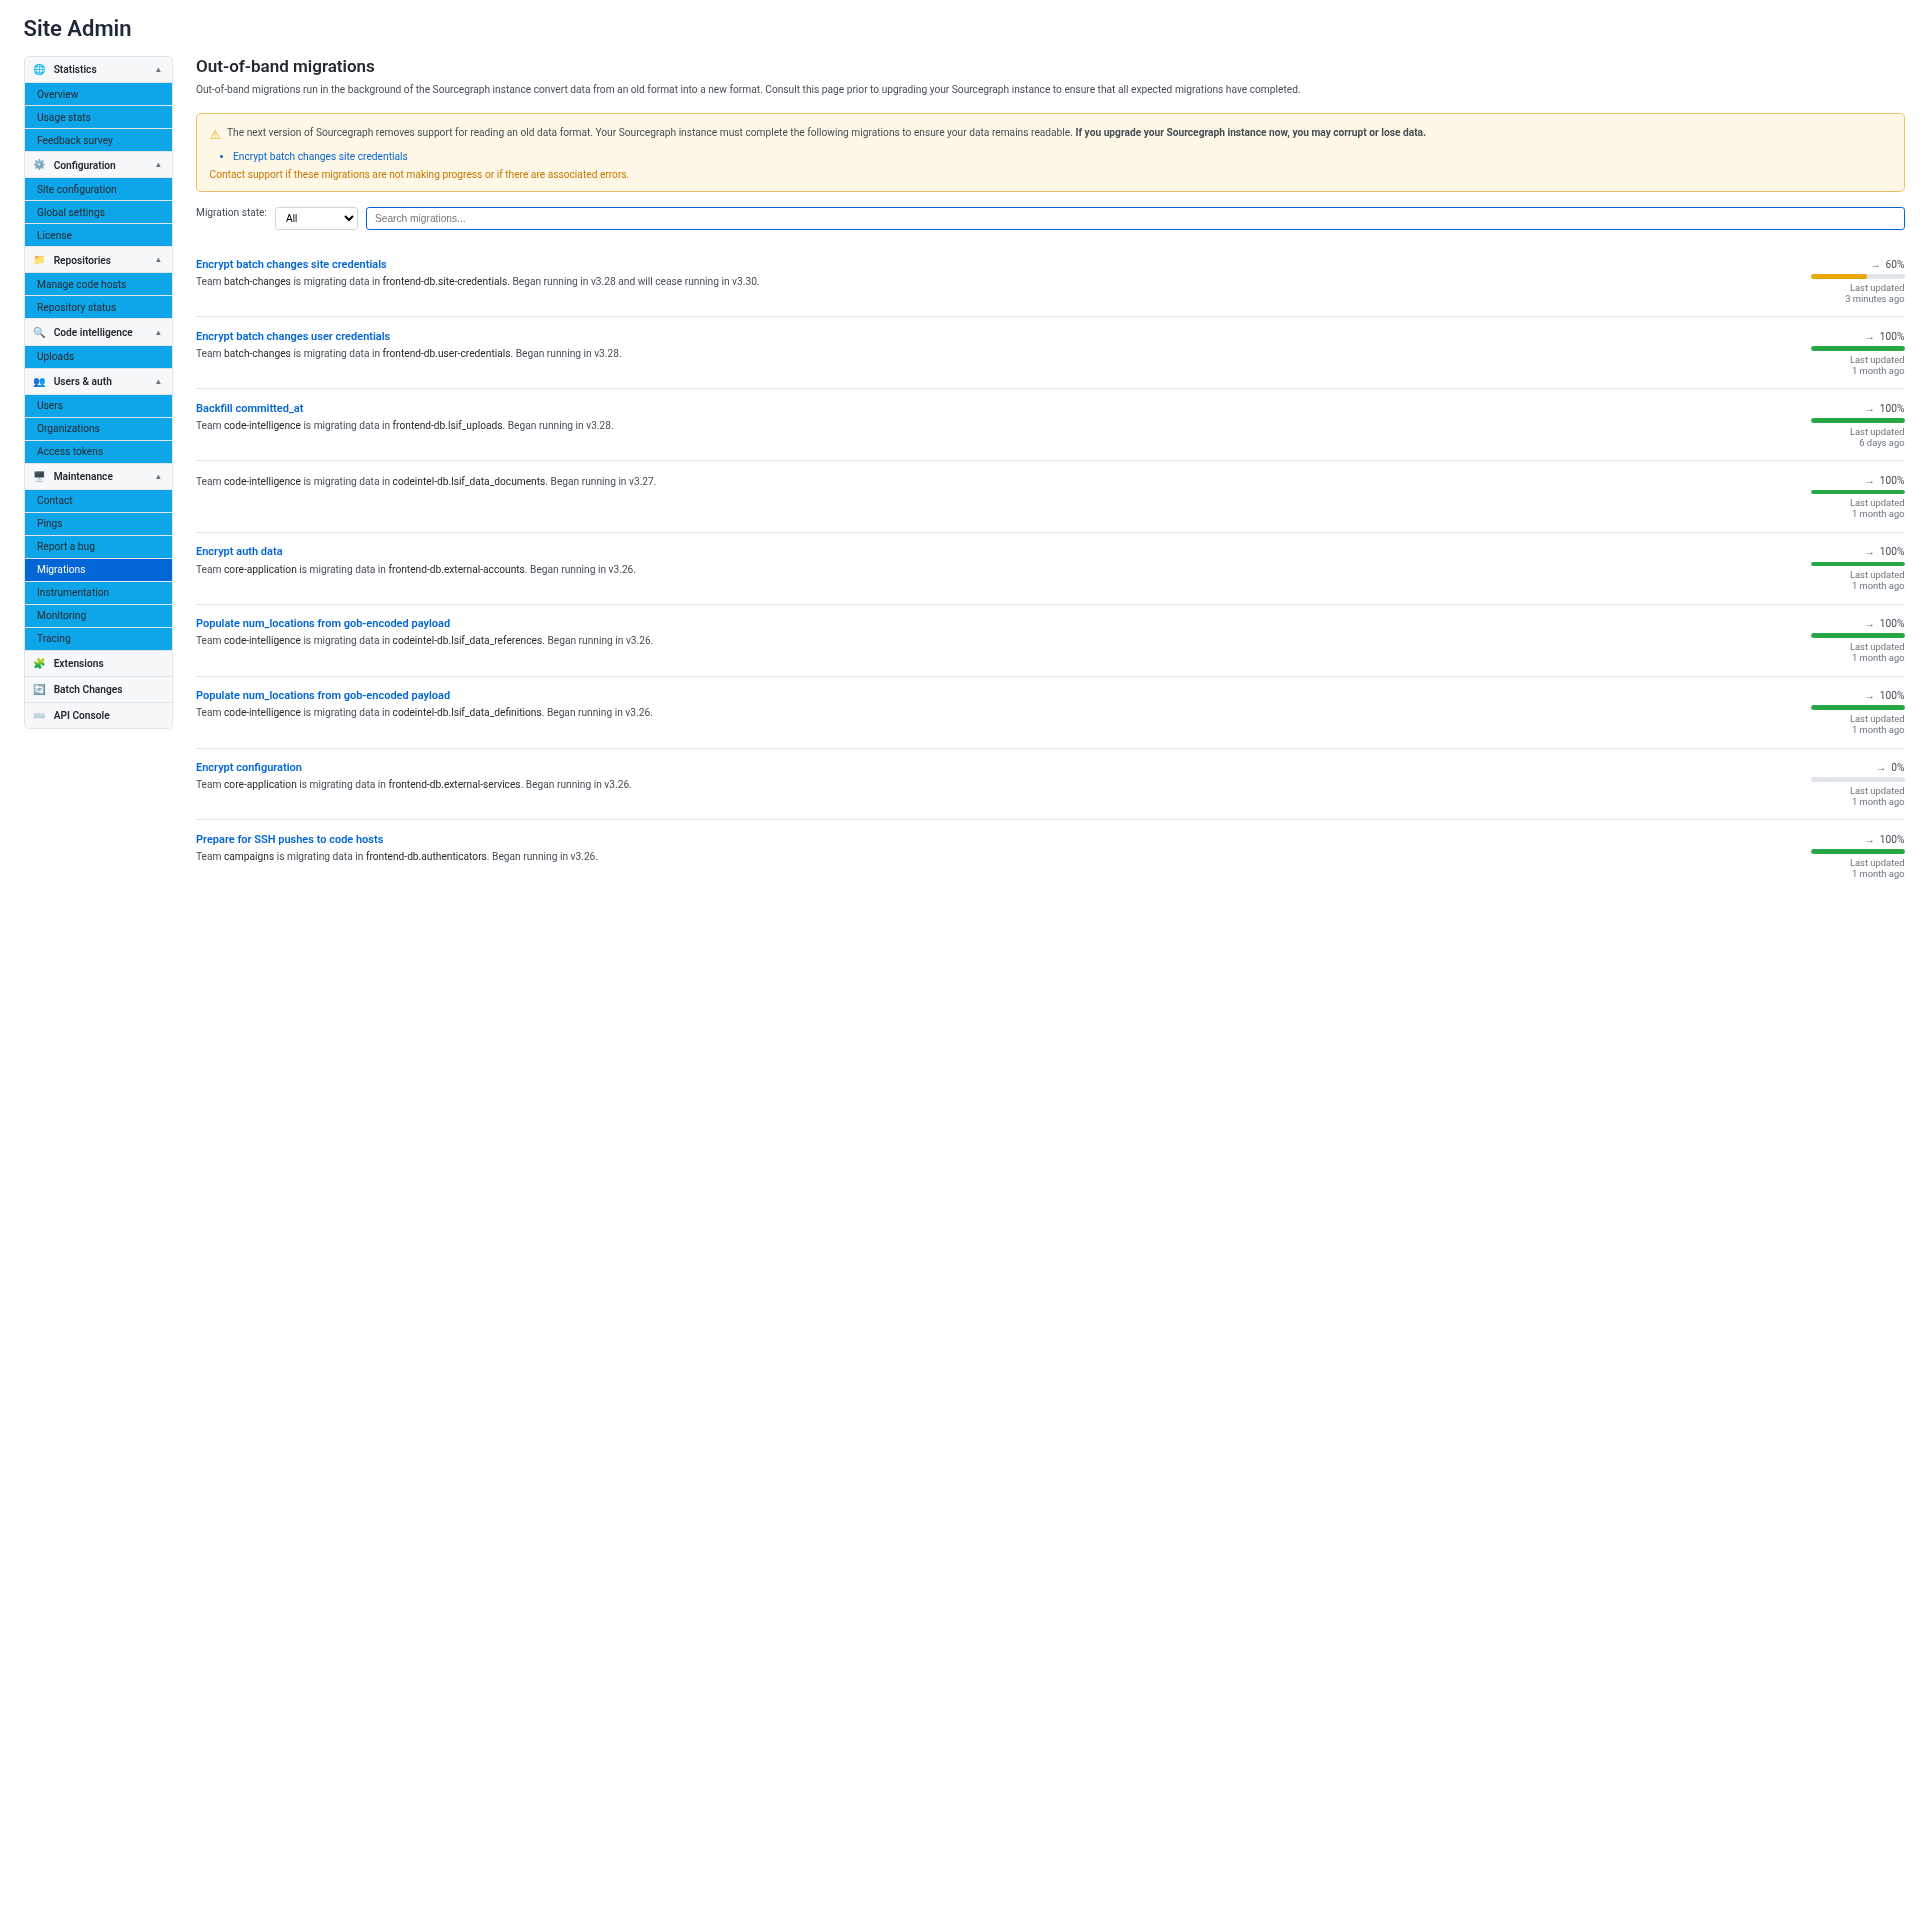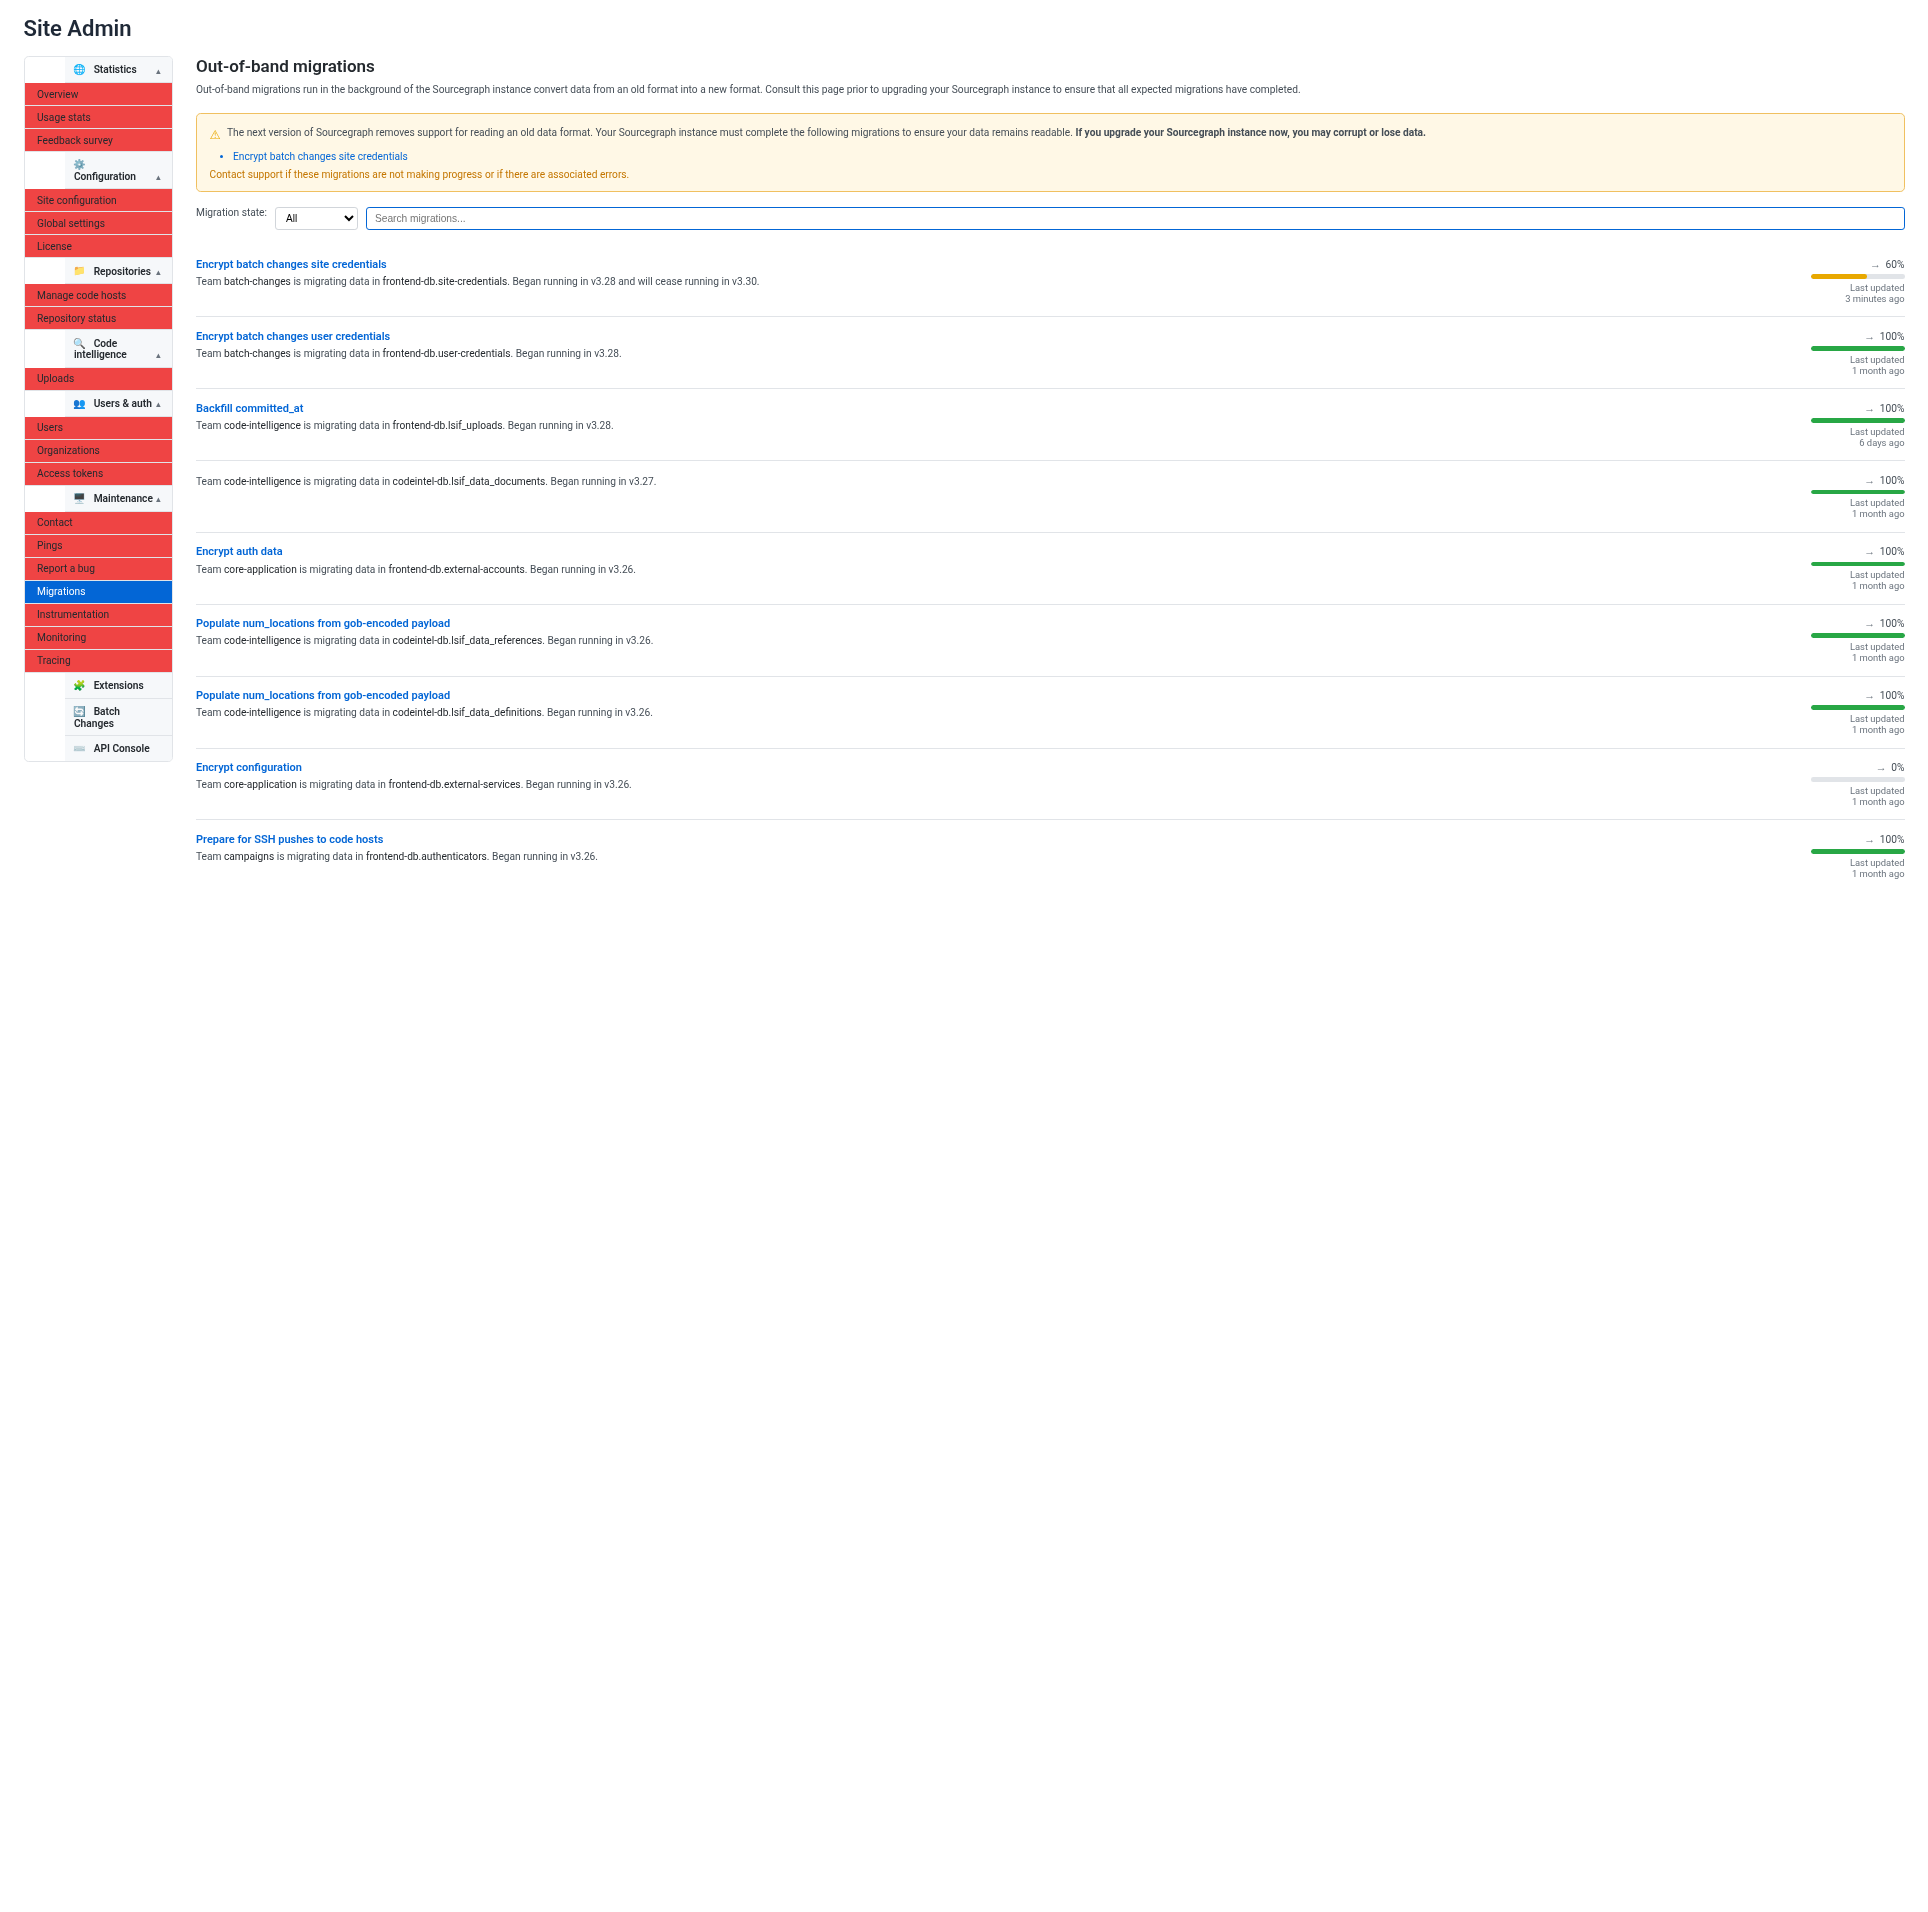--- a/index.html
+++ b/index.html
@@ -28,30 +28,29 @@
     .sidebar {
       width: 149px;
       flex-shrink: 0;
       border: 0.8px solid #e1e4e8;
       border-radius: 4.7px;
       overflow: hidden;
       align-self: flex-start;
     }
     .sidebar-section-header {
       display: flex;
-      align-items: flex-end;
+      align-items: center;
       justify-content: space-between;
       padding: 6.3px 9.4px;
       background: #f6f8fa;
       border-bottom: 0.8px solid #e1e4e8;
       font-weight: 600;
       font-size: 10.2px;
       color: #24292e;
       cursor: pointer;
-      margin-left: 40px;
     }
     .sidebar-section-header .icon {
       width: 12.5px;
       height: 12.5px;
       display: inline-flex;
       align-items: center;
       justify-content: center;
       margin-right: 4.7px;
     }
     .sidebar-section-header .chevron {
@@ -59,21 +58,21 @@
       color: #6a737d;
     }
     .sidebar-item {
       display: block;
       padding: 5.5px 9.4px 5.5px 12.5px;
       font-size: 10.2px;
       color: #24292e;
       border-bottom: 0.8px solid #e1e4e8;
       cursor: pointer;
       text-decoration: none;
-      background: #ef4444;
+      background: #0ea5e9;
     }
     .sidebar-item.active {
       background: #0366d6;
       color: #fff;
     }
     .sidebar-item:last-child {
       border-bottom: none;
     }
     .sidebar-section-header:last-child {
       border-bottom: none;

